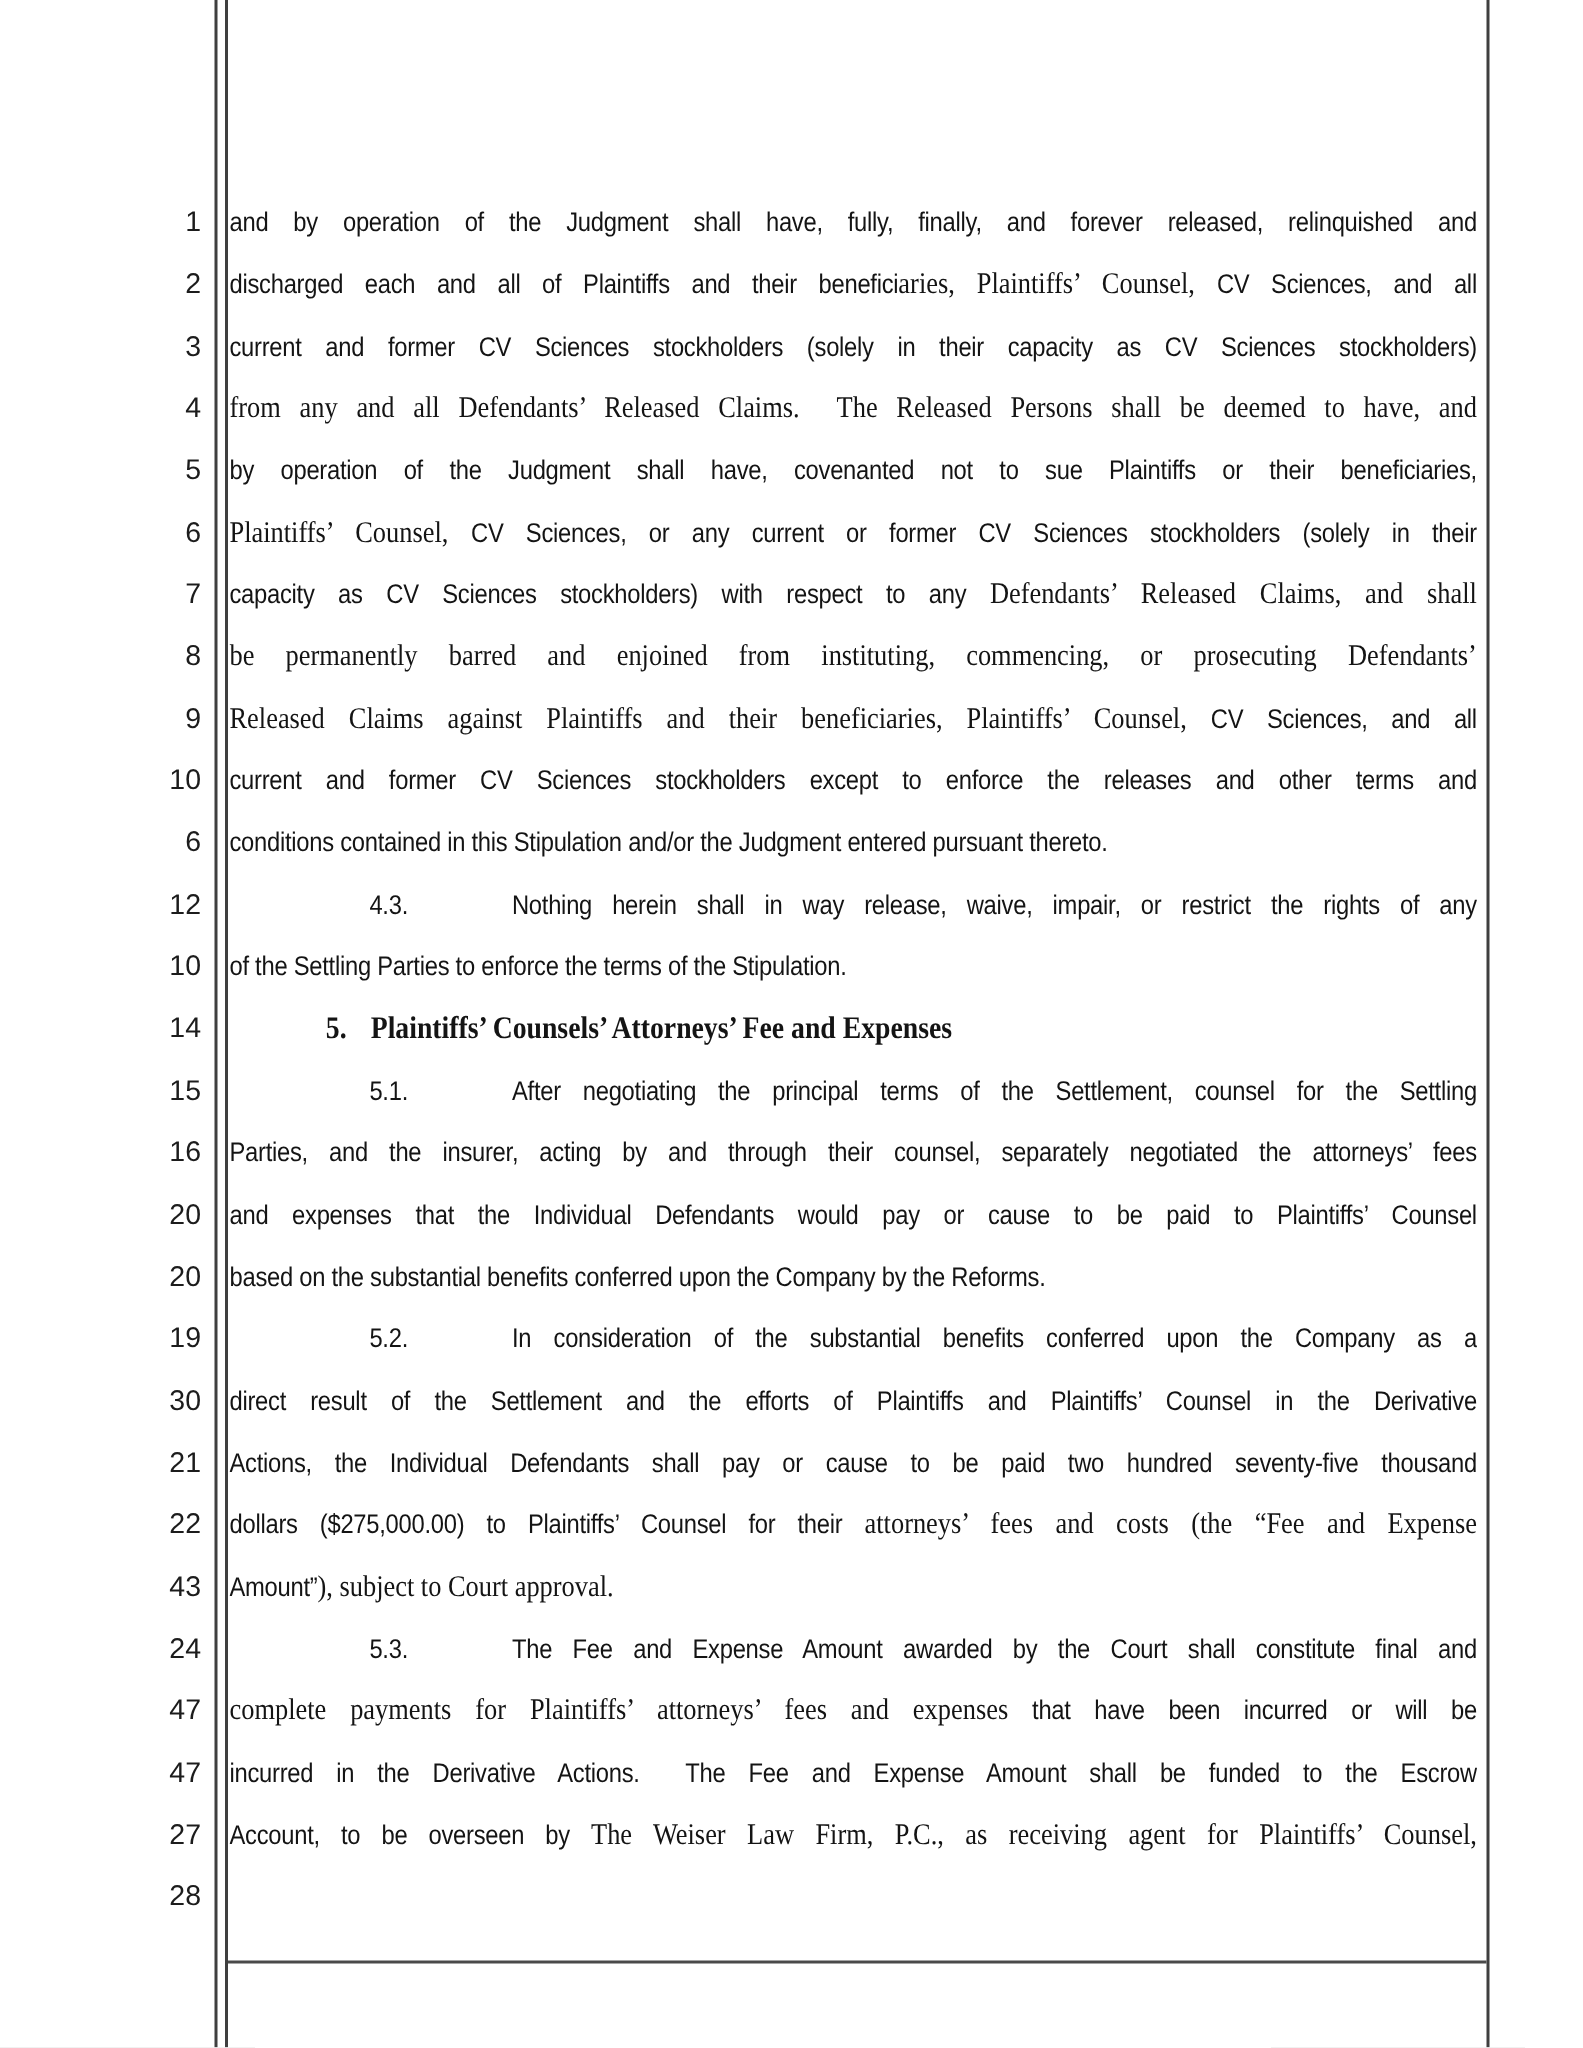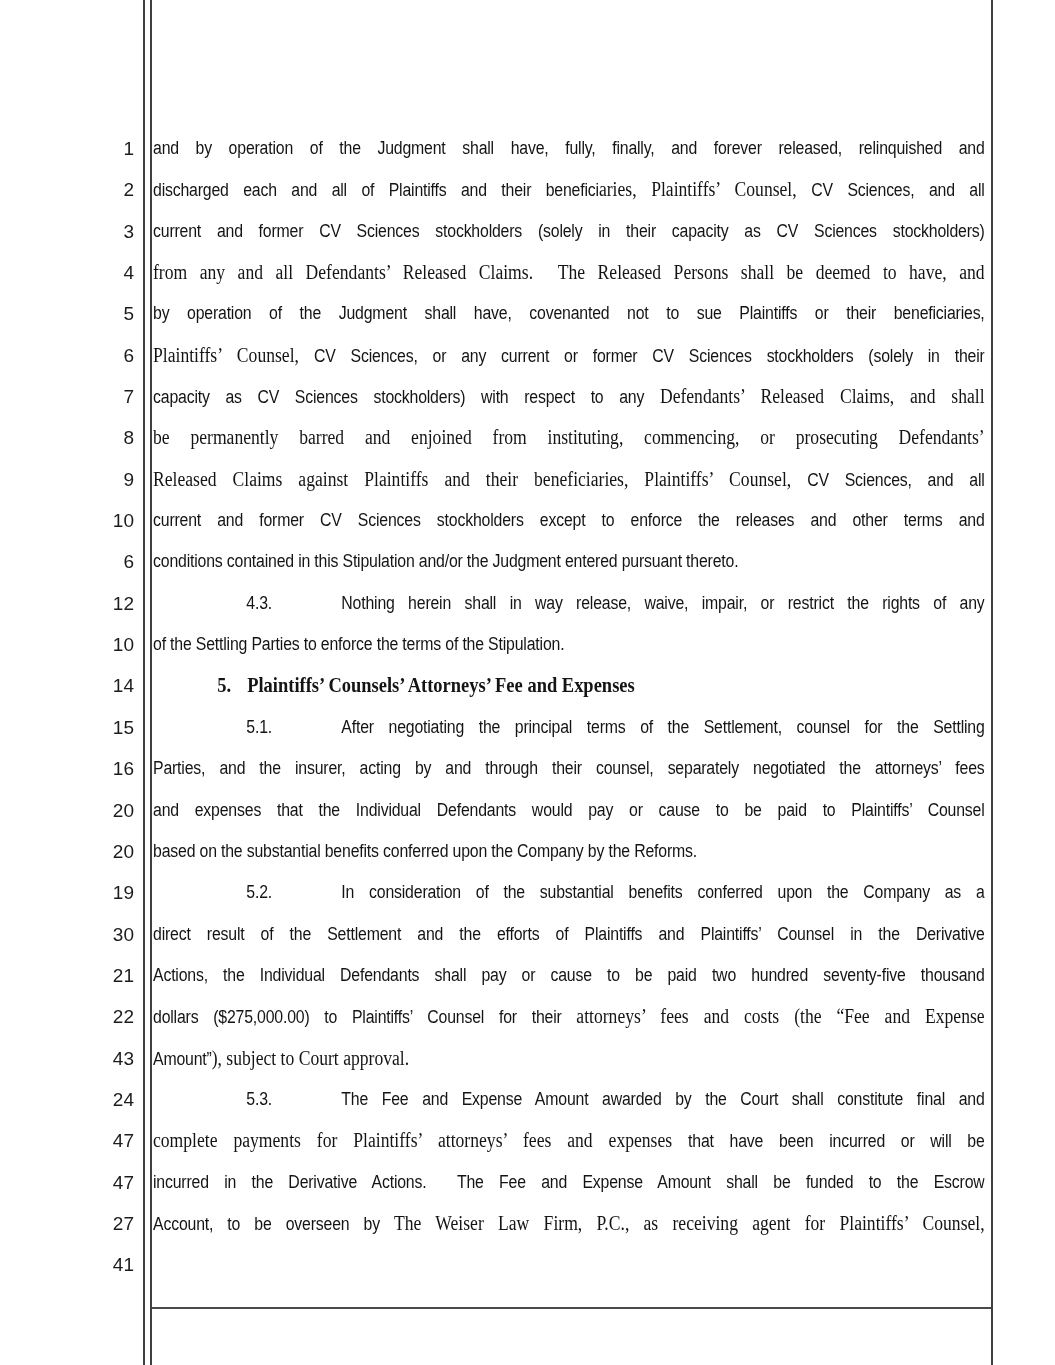--- a/index.html
+++ b/index.html
@@ -148,17 +148,17 @@
       </div>
       <div class="row">
         <div class="num">47</div>
         <div class="text j"><span class="sans">incurred in the Derivative Actions.&nbsp; The Fee and Expense Amount shall be funded to the Escrow</span></div>
       </div>
       <div class="row">
         <div class="num">27</div>
         <div class="text j"><span class="sans">Account, to be overseen by </span><span class="serif">The Weiser Law Firm, P.C., as receiving agent for Plaintiffs’ Counsel,</span></div>
       </div>
       <div class="row">
-        <div class="num">41</div>
+        <div class="num">28</div>
         <div class="text l"></div>
       </div>
     </div>
 </div>
 
 </body></html>

